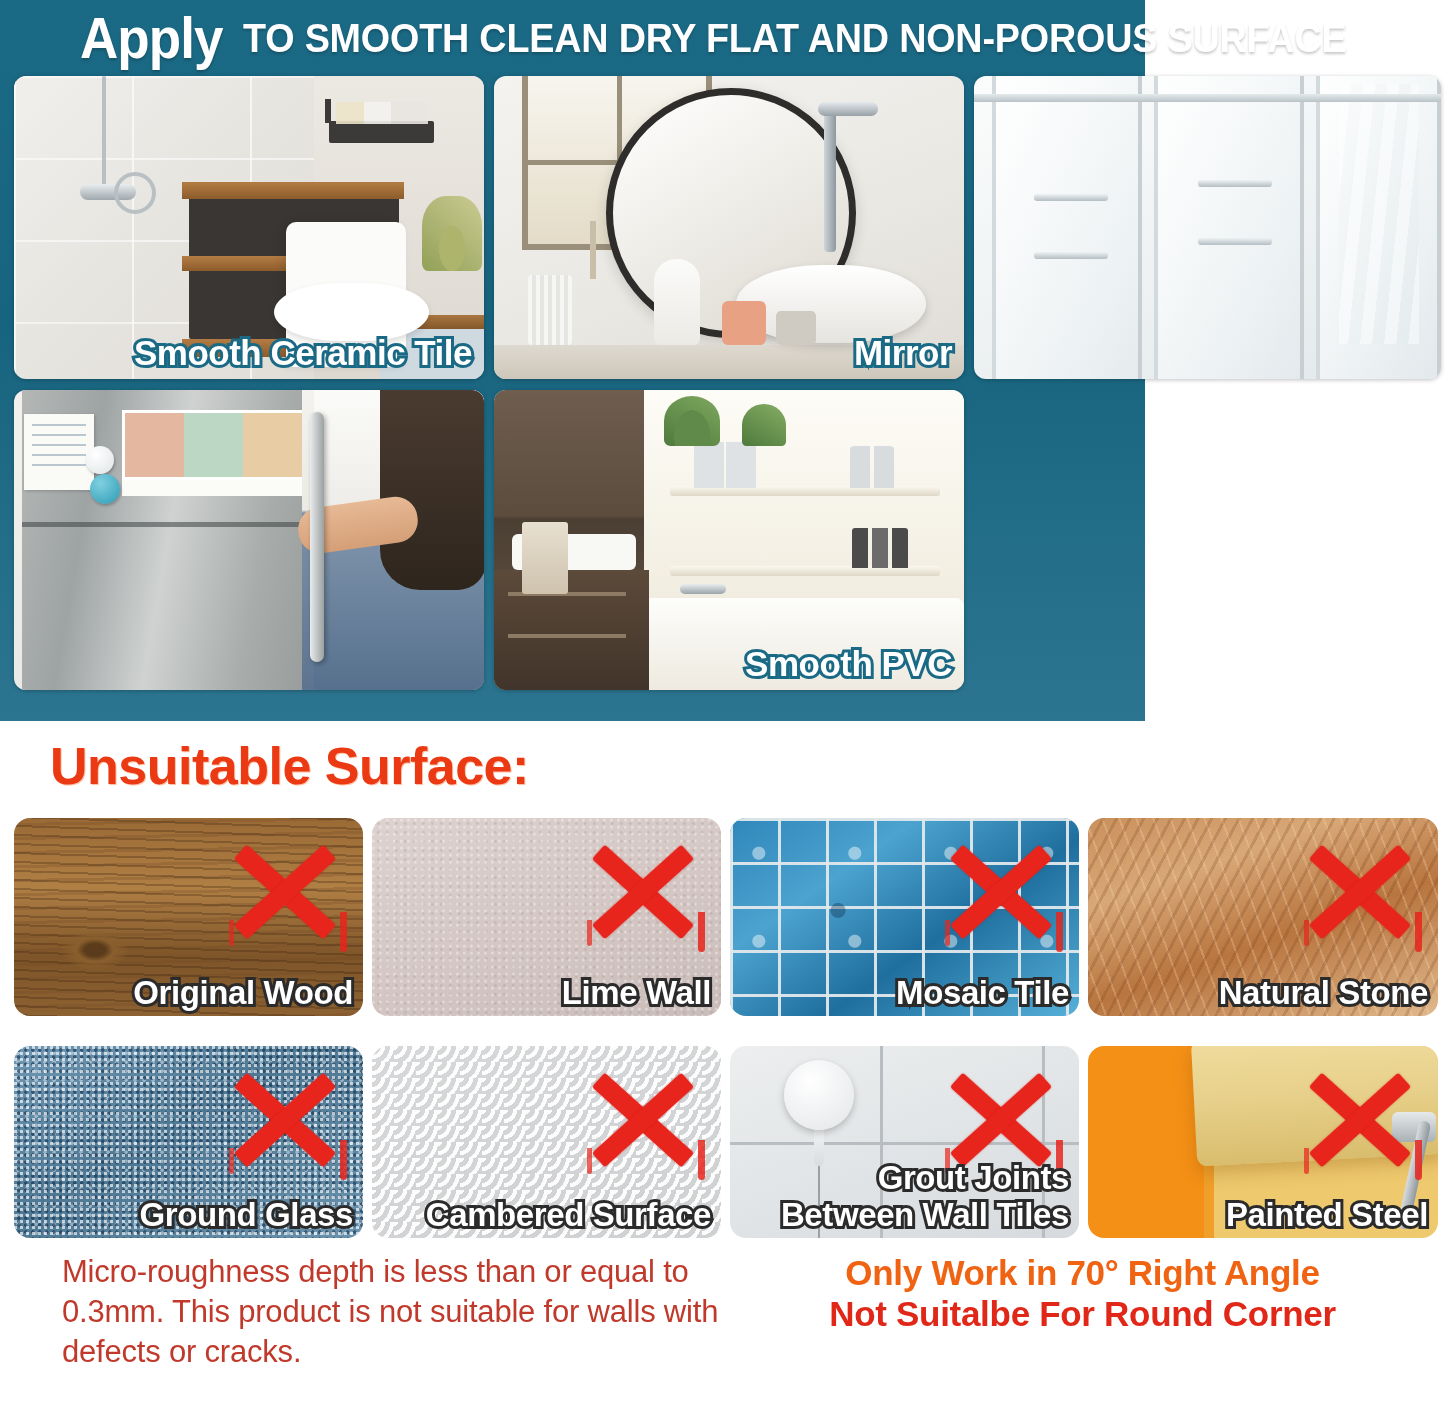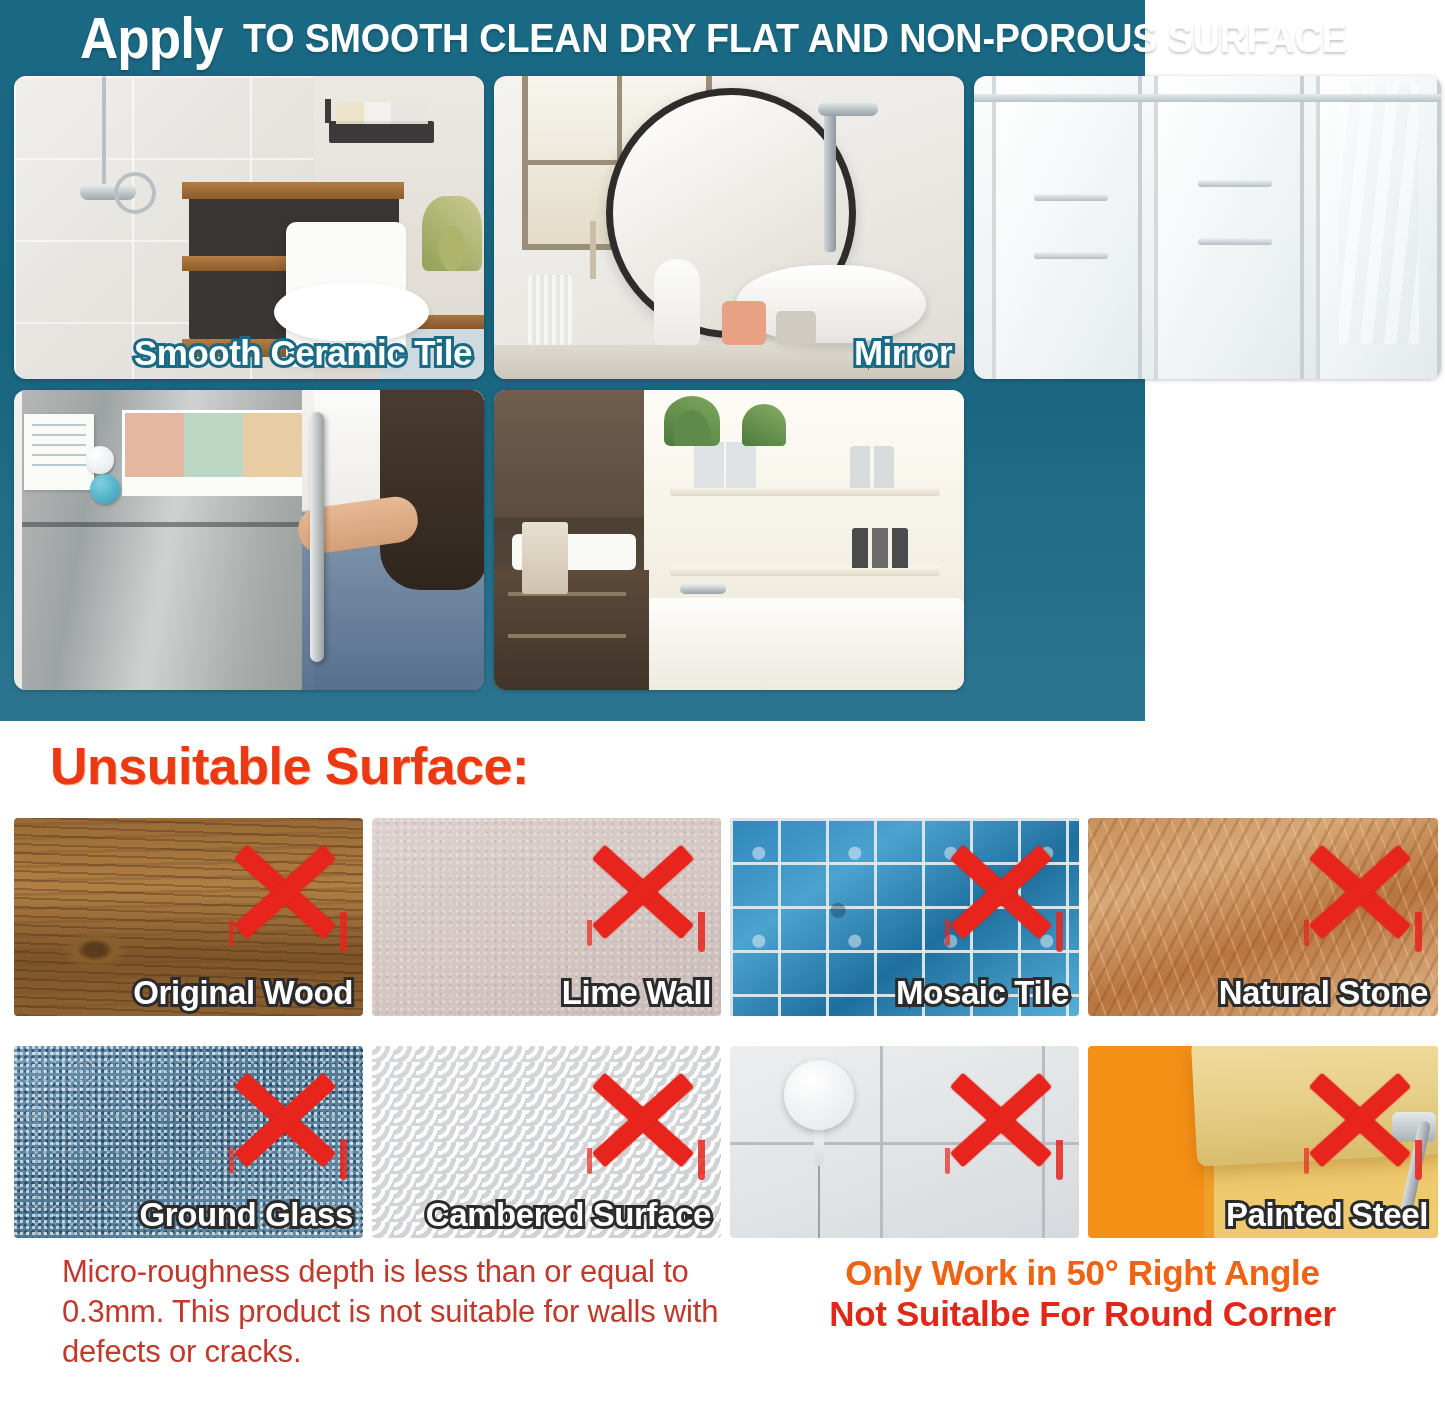--- a/index.html
+++ b/index.html
@@ -229,21 +229,21 @@
 
   .unsuit-grid {
     display: grid;
     grid-template-columns: 349px 349px 349px 350px;
     grid-template-rows: 222px 216px;
     gap: 6px 9px;
   }
 
   .ucell {
     position: relative;
-    border-radius: 4px;
+    border-radius: 16px;
     overflow: hidden;
     margin-top: 24px;
   }
 
   
   .xmark { position:absolute; right:14px; top:10px; width:128px; height:128px; pointer-events:none; }
   .xmark .bar { position:absolute; left:50%; top:50%; width:120px; height:19px; background:#e8251c; border-radius:3px; box-shadow:0 0 2px rgba(210,20,12,.7); }
   .xmark .bar.a { transform:translate(-50%,-50%) rotate(42deg); }
   .xmark .bar.b { transform:translate(-50%,-50%) rotate(-42deg); }
   .xmark .drip { position:absolute; right:2px; top:84px; width:7px; height:40px; background:#e8251c; border-radius:0 0 4px 4px; opacity:.85; }
@@ -441,20 +441,21 @@
             <div class="bottleset3"></div>
           <div class="plant5"></div>
             <div class="plant5b"></div>
           <div class="tub5"></div>
             <div class="spout"></div>
           <div class="leftwall"></div>
             <div class="vanity"></div>
             <div class="sink5"></div>
             <div class="towel"></div>
         </div>
+        <div class="cell-label">Smooth PVC</div>
       </div>
 
 
     </div>
   </section>
 
   <section class="unsuitable-section">
 
     <h2 class="unsuit-title">Unsuitable Surface:</h2>
 
@@ -536,20 +537,21 @@
           <div class="hookline"></div>
             <div class="hookstem"></div>
             <div class="hook"></div>
         </div>
         <div class="xmark">
             <div class="bar a"></div>
             <div class="bar b"></div>
             <div class="drip"></div>
             <div class="drip2"></div>
           </div>
+        <div class="ulabel two">Grout Joints<br>Between Wall Tiles</div>
       </div>
 
       <div class="ucell">
         <div class="scene t-paint">
           <div class="roller"></div>
             <div class="rollcap"></div>
             <div class="rollhandle"></div>
         </div>
         <div class="xmark">
             <div class="bar a"></div>
@@ -558,19 +560,19 @@
             <div class="drip2"></div>
           </div>
         <div class="ulabel">Painted Steel</div>
       </div>
 
     </div>
 
     <div class="footer">
       <div class="foot-left">Micro-roughness depth is less than or equal to 0.3mm. This product is not suitable for walls with defects or cracks.</div>
       <div class="foot-right">
-        <div class="foot-r1"><span>Only Work in </span><b>50° Right Angle</b></div>
+        <div class="foot-r1"><span>Only Work in </span><b>70° Right Angle</b></div>
         <div class="foot-r2">Not Suitalbe For Round Corner</div>
       </div>
     </div>
 
   </section>
 </div>
 
 </body></html>

